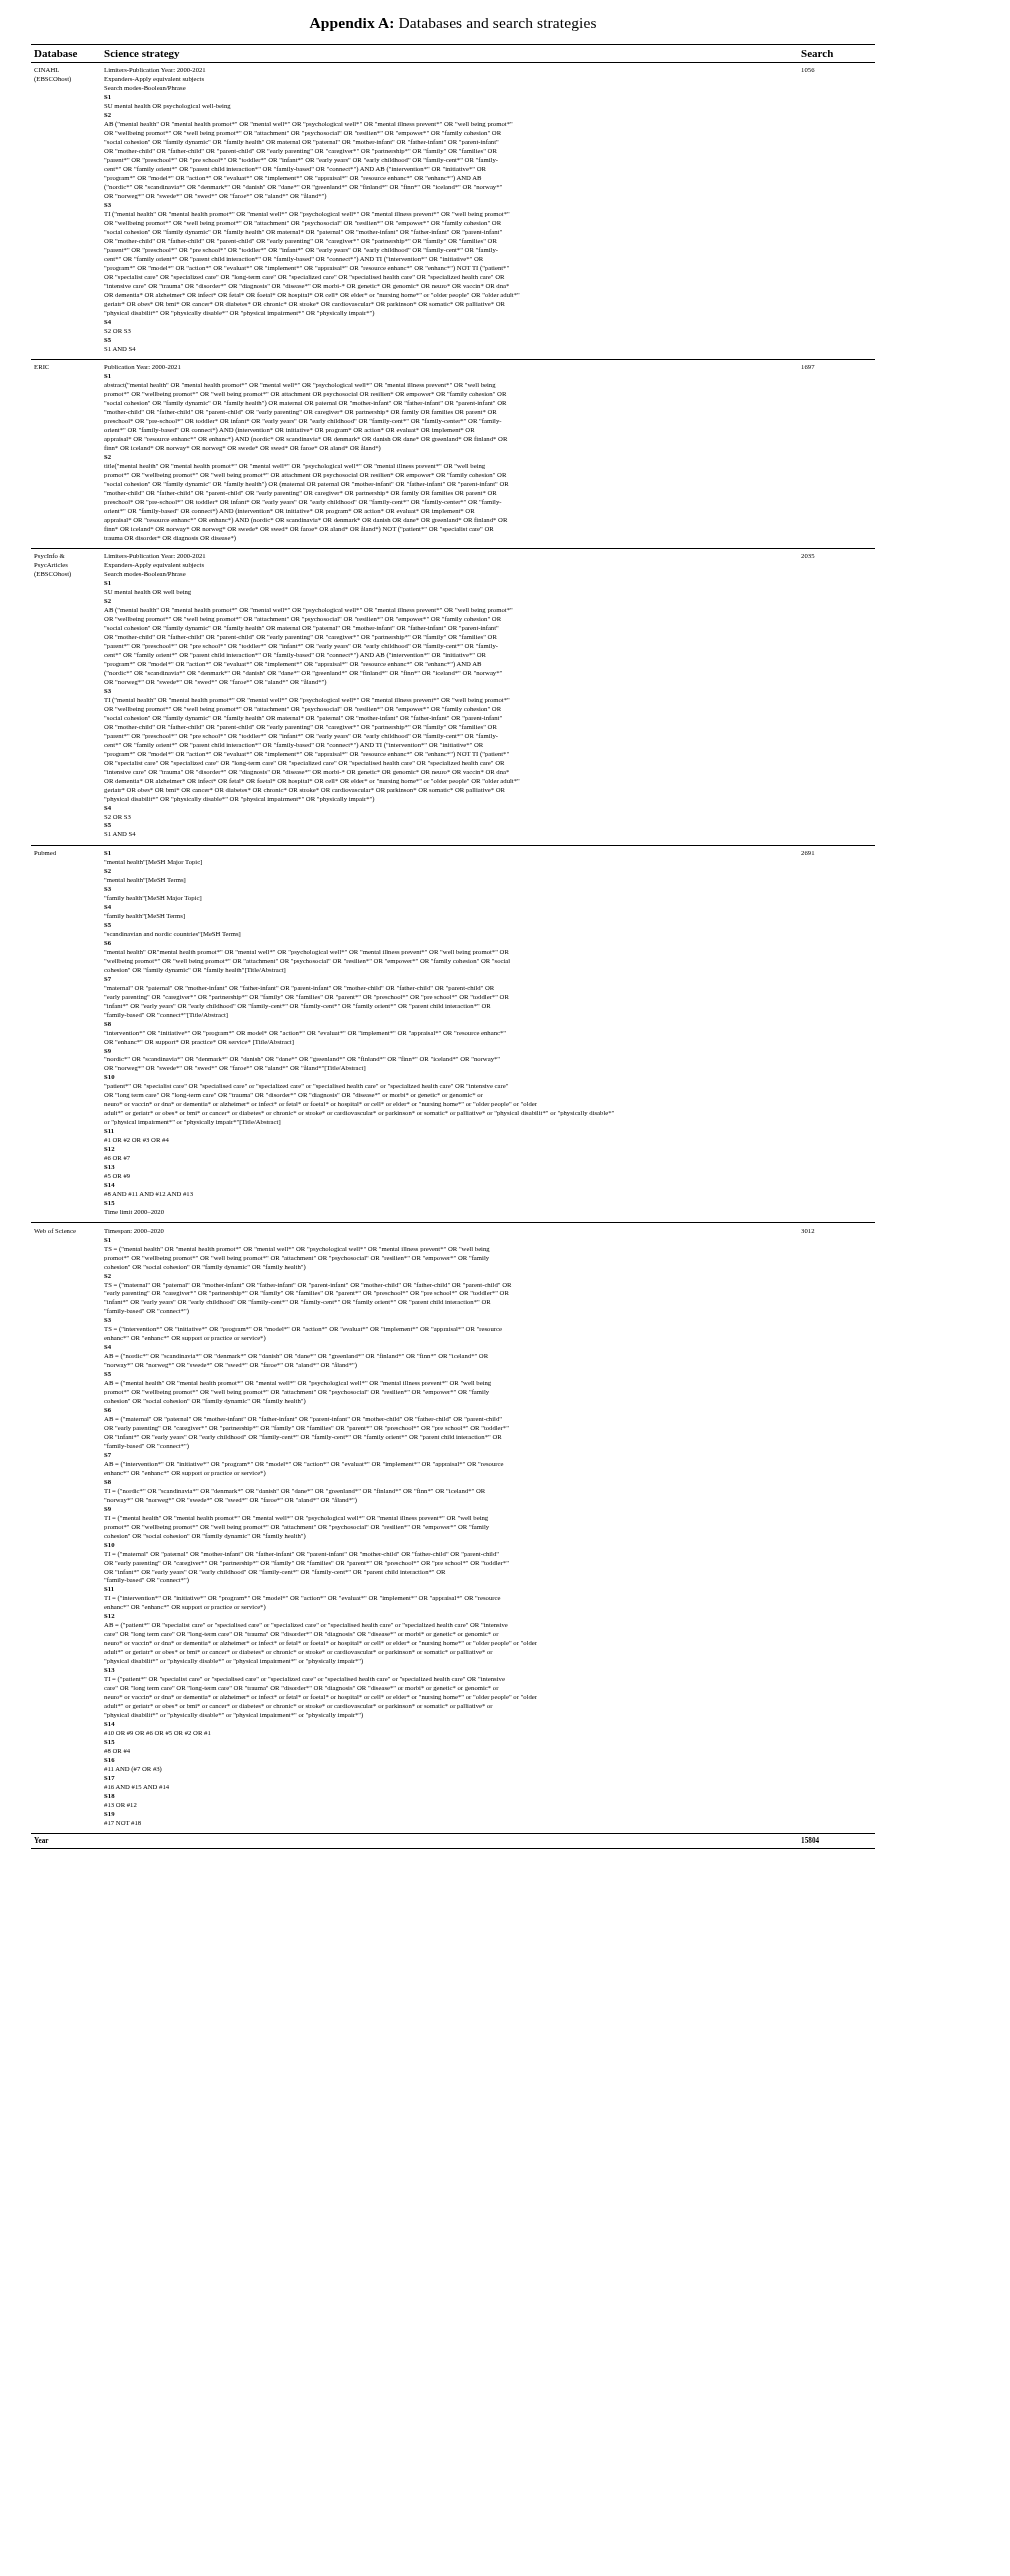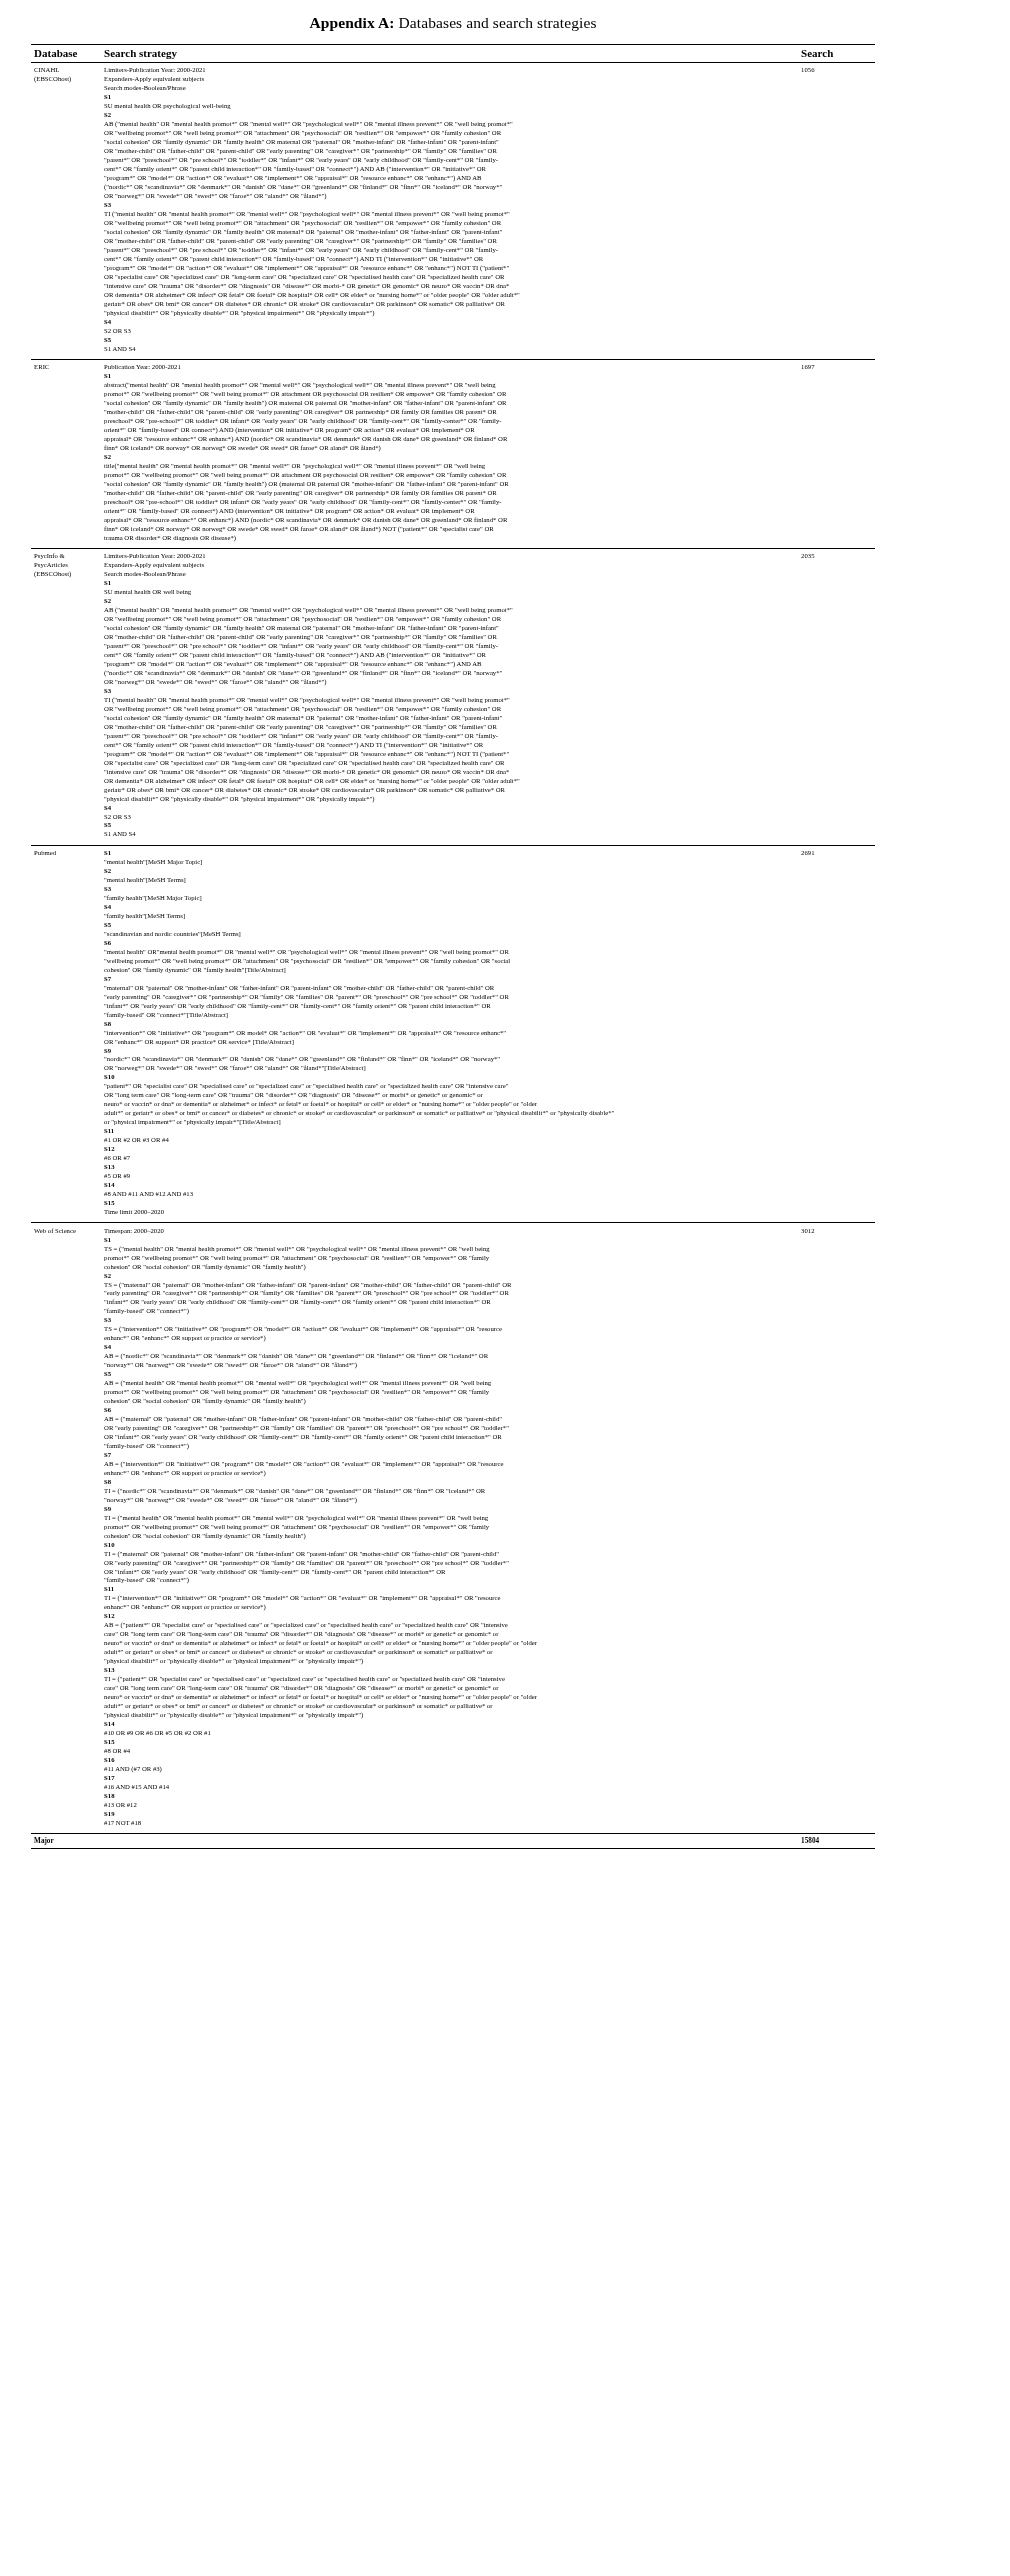--- a/index.html
+++ b/index.html
@@ -73,21 +73,21 @@
 
   <table class="search-table">
     <colgroup>
       <col class="c-db">
       <col class="c-strategy">
       <col class="c-results">
     </colgroup>
     <thead>
       <tr>
         <th>Database</th>
-        <th>Search strategy</th>
+        <th>Science strategy</th>
         <th>Search</th>
       </tr>
     </thead>
     <tbody id="table-body">
         <tr>
           <td class="db-cell">CINAHL (EBSCOhost)</td>
           <td>
             <div class="strategy-block">
               <div class="line">Limiters-Publication Year: 2000-2021</div>
               <div class="line">Expanders-Apply equivalent subjects</div>
@@ -313,21 +313,21 @@
               <div class="line">#13 OR #12</div>
               <div class="line bold">S19</div>
               <div class="line">#17 NOT #18</div>
             </div>
           </td>
           <td class="results-cell">3012</td>
         </tr>
       </tbody>
     <tfoot>
       <tr>
-        <td class="total-label">Major</td>
+        <td class="total-label">Year</td>
         <td></td>
         <td class="total-value">15804</td>
       </tr>
     </tfoot>
   </table>
 
 </div>
 
 
 </body></html>

